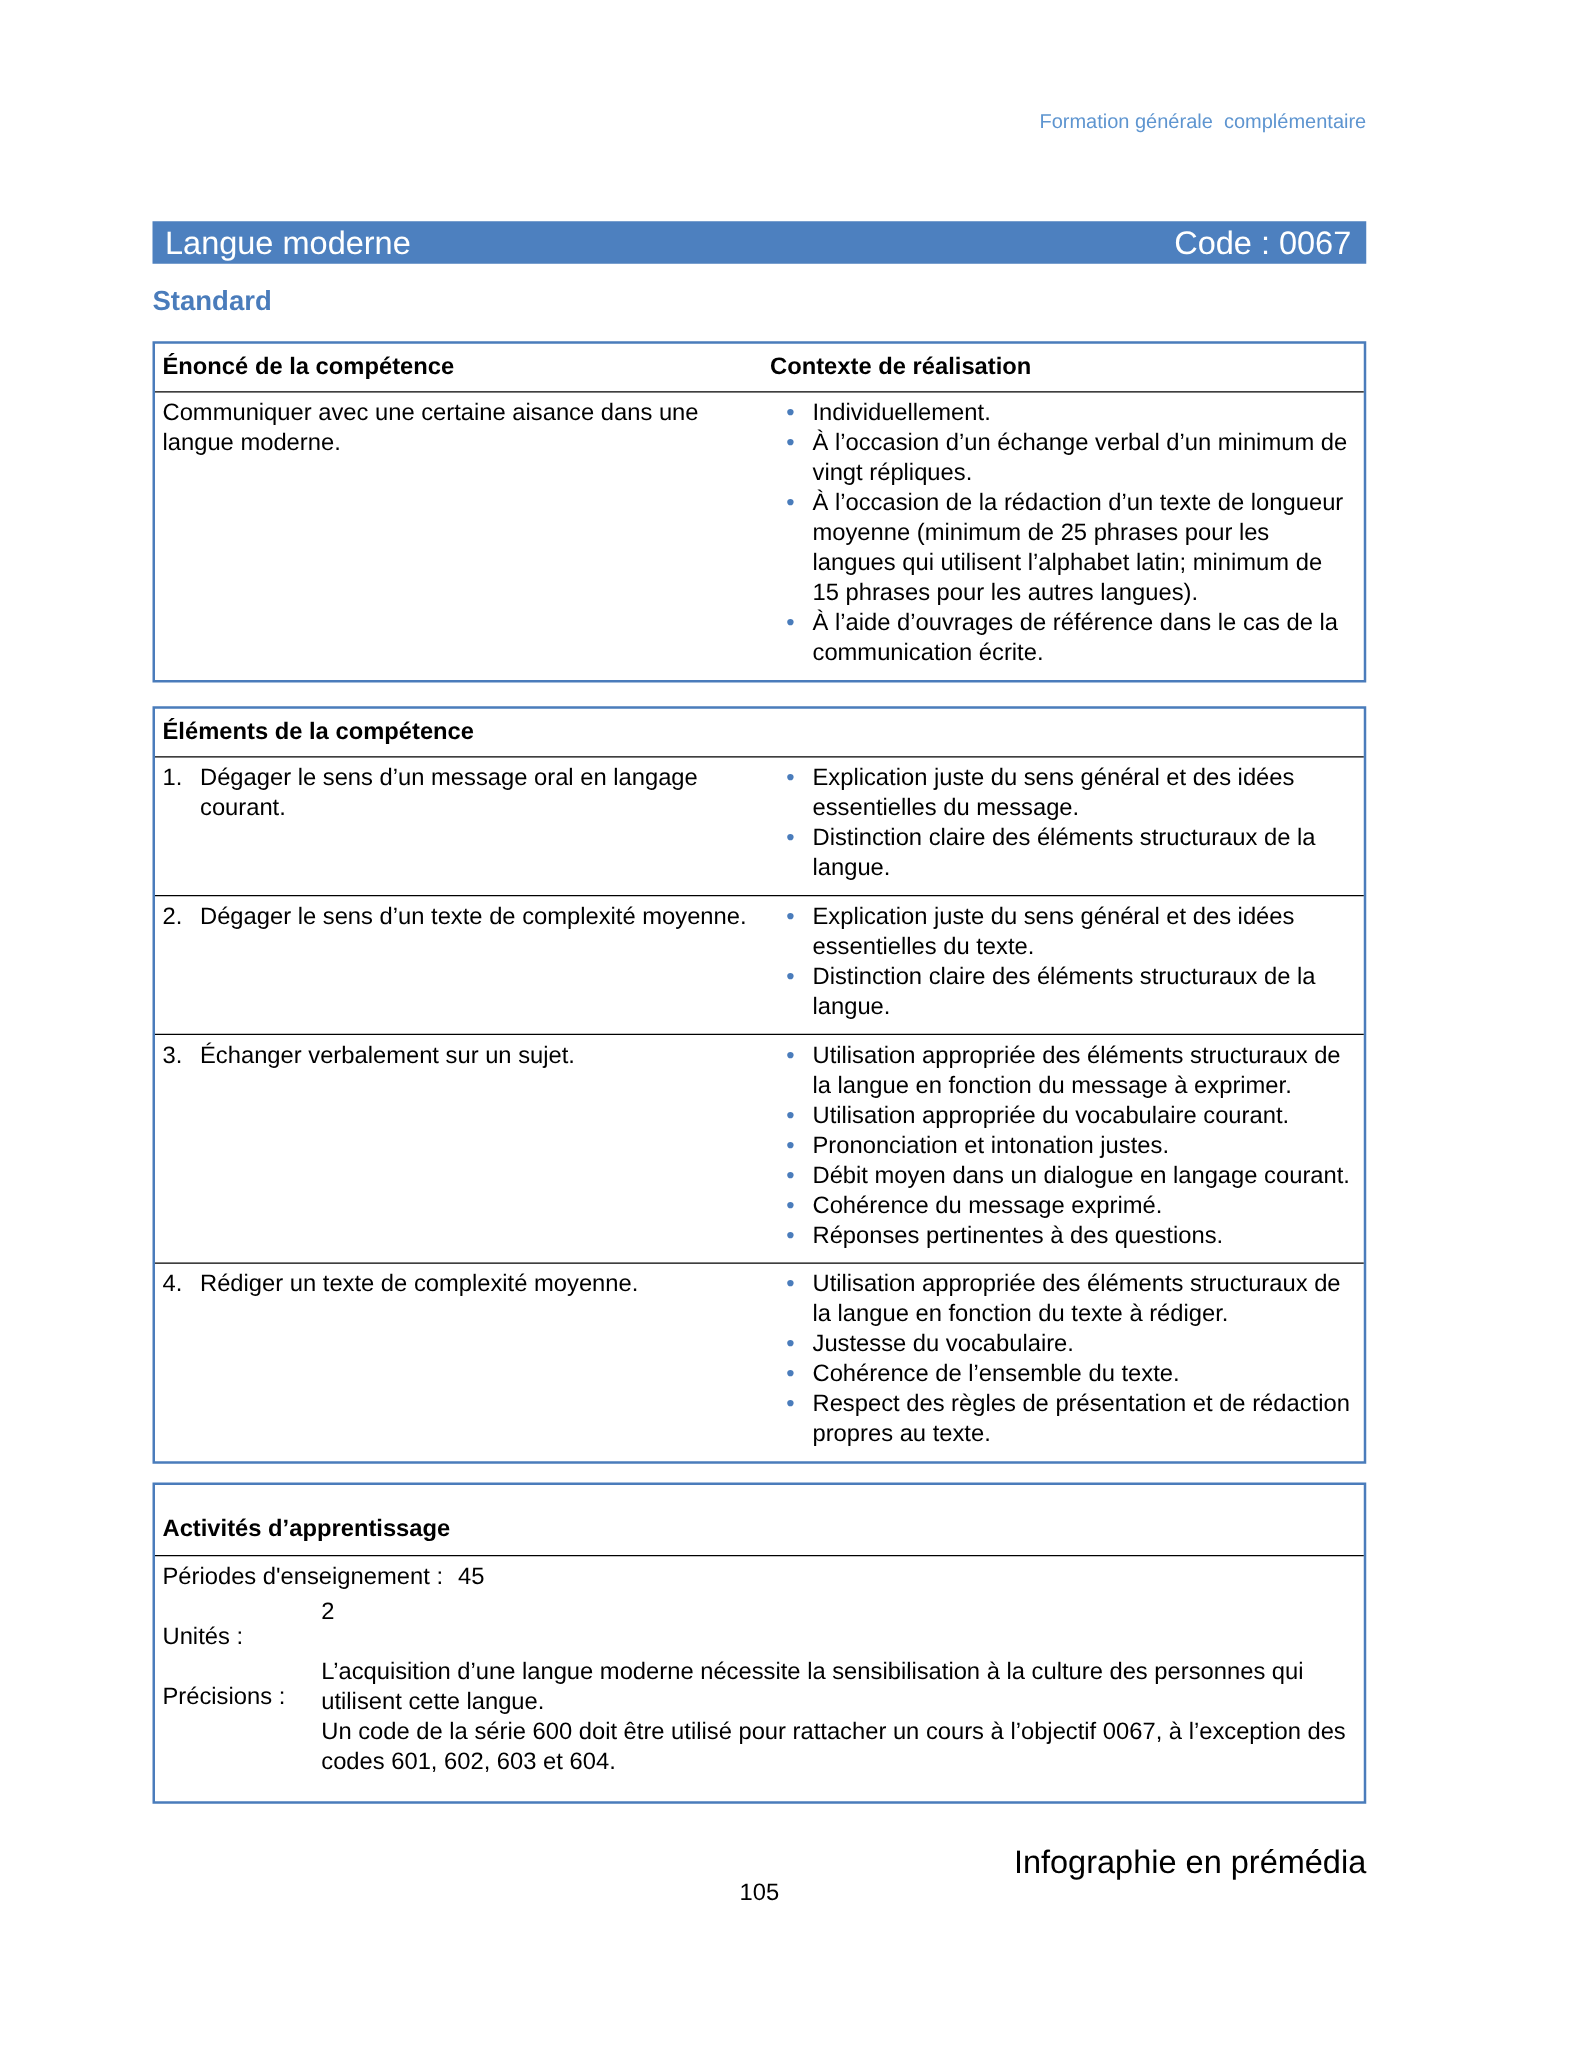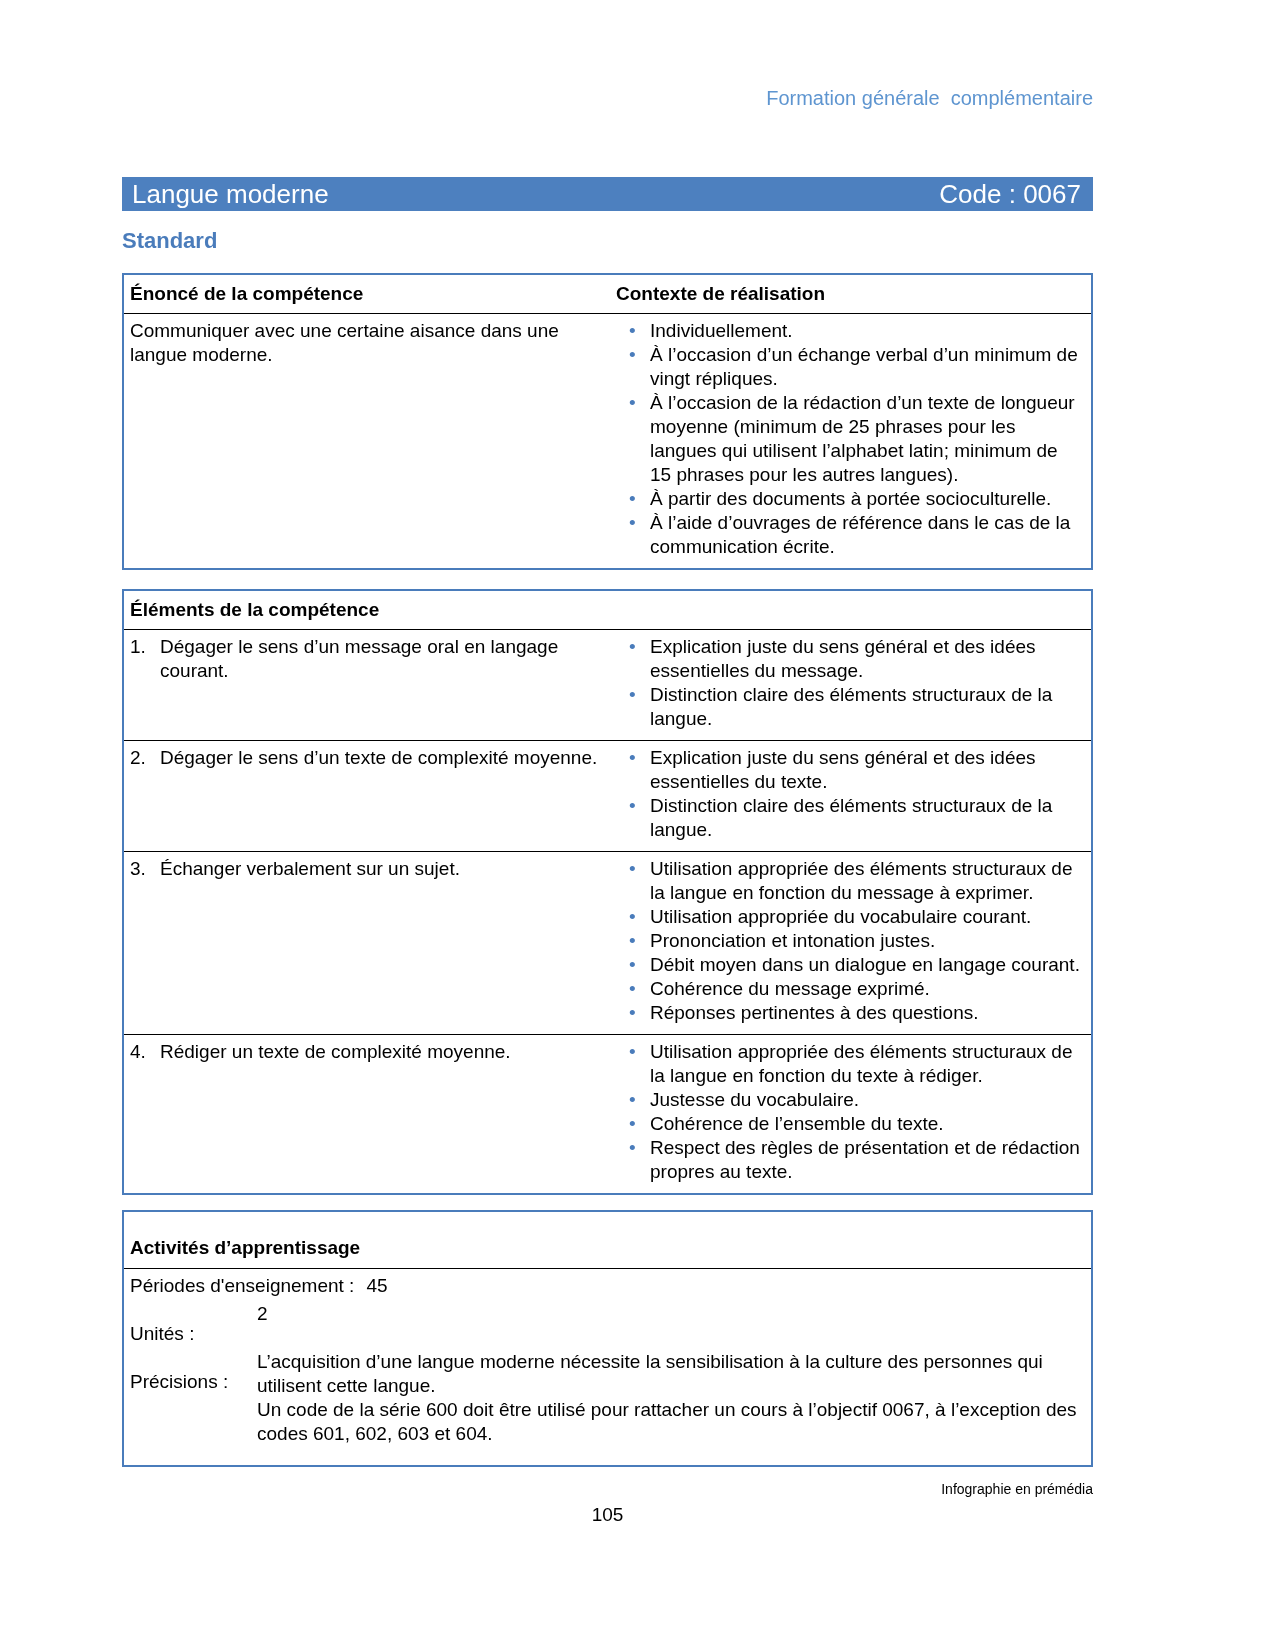--- a/index.html
+++ b/index.html
@@ -10,21 +10,21 @@
   *{box-sizing:border-box;}
   html,body{margin:0;padding:0;background:#ffffff;}
   .page{
     width:1275px;height:1650px;position:relative;background:#fff;
     font-family:"Liberation Sans","DejaVu Sans",sans-serif;
     font-size:19px;line-height:24px;color:#000;
     padding:62px 182px 0 122px;
   }
   .top-header{
     text-align:right;color:var(--light-header-blue);
-    font-size:20px;line-height:24px;white-space:pre-wrap;
+    font-size:16px;line-height:24px;white-space:pre-wrap;
     margin-bottom:43px;
   }
   .title-bar{
     background:var(--bar-blue);color:#ffffff;
     display:flex;justify-content:space-between;align-items:center;
     height:34px;padding:0 12px 0 10px;font-size:26px;
   }
   .col-headings{display:flex;margin-top:17px;}
   .heading-left,.heading-right{
     font-weight:bold;font-size:22px;line-height:26px;color:var(--accent-blue);
@@ -48,21 +48,21 @@
   .num-text{flex:1;}
   
   .act-hdr{font-weight:bold;padding:24px 6px 8px;border-bottom:1px solid #000;}
   .act-body{padding:5px 10px 15px 6px;}
   .act-line{display:flex;margin-bottom:4px;}
   .lblcol{width:127px;flex:none;margin-top:20px;}
   .periods-gap{margin-left:12px;}
   .prec{flex:1;}
   .prec p{margin:0;}
   .footer-note{
-    position:absolute;top:1477px;right:182px;font-size:14px;
+    position:absolute;top:1477px;right:182px;font-size:26px;
   }
   .page-number{
     position:absolute;top:1503px;left:122px;width:971px;text-align:center;font-size:19px;
   }
 </style>
 </head>
 <body>
 
 <div class="page">
 
@@ -84,21 +84,20 @@
       <div class="cl hdr">Énoncé de la compétence</div>
       <div class="cr hdr">Contexte de réalisation</div>
     </div>
     <div class="row">
       <div class="cl">Communiquer avec une certaine aisance dans une langue moderne.</div>
       <div class="cr">
         <ul class="bullets">
           <li>Individuellement.</li>
           <li>À l’occasion d’un échange verbal d’un minimum de vingt répliques.</li>
           <li>À l’occasion de la rédaction d’un texte de longueur moyenne (minimum de 25 phrases pour les langues qui utilisent l’alphabet latin; minimum de 15 phrases pour les autres langues).</li>
-          <li>À partir des documents à portée socioculturelle.</li>
           <li>À l’aide d’ouvrages de référence dans le cas de la communication écrite.</li>
         </ul>
       </div>
     </div>
   </div>
 
   <div class="tbl">
     <div class="row hdr-row">
       <div class="cl hdr">Éléments de la compétence</div>
     </div>

